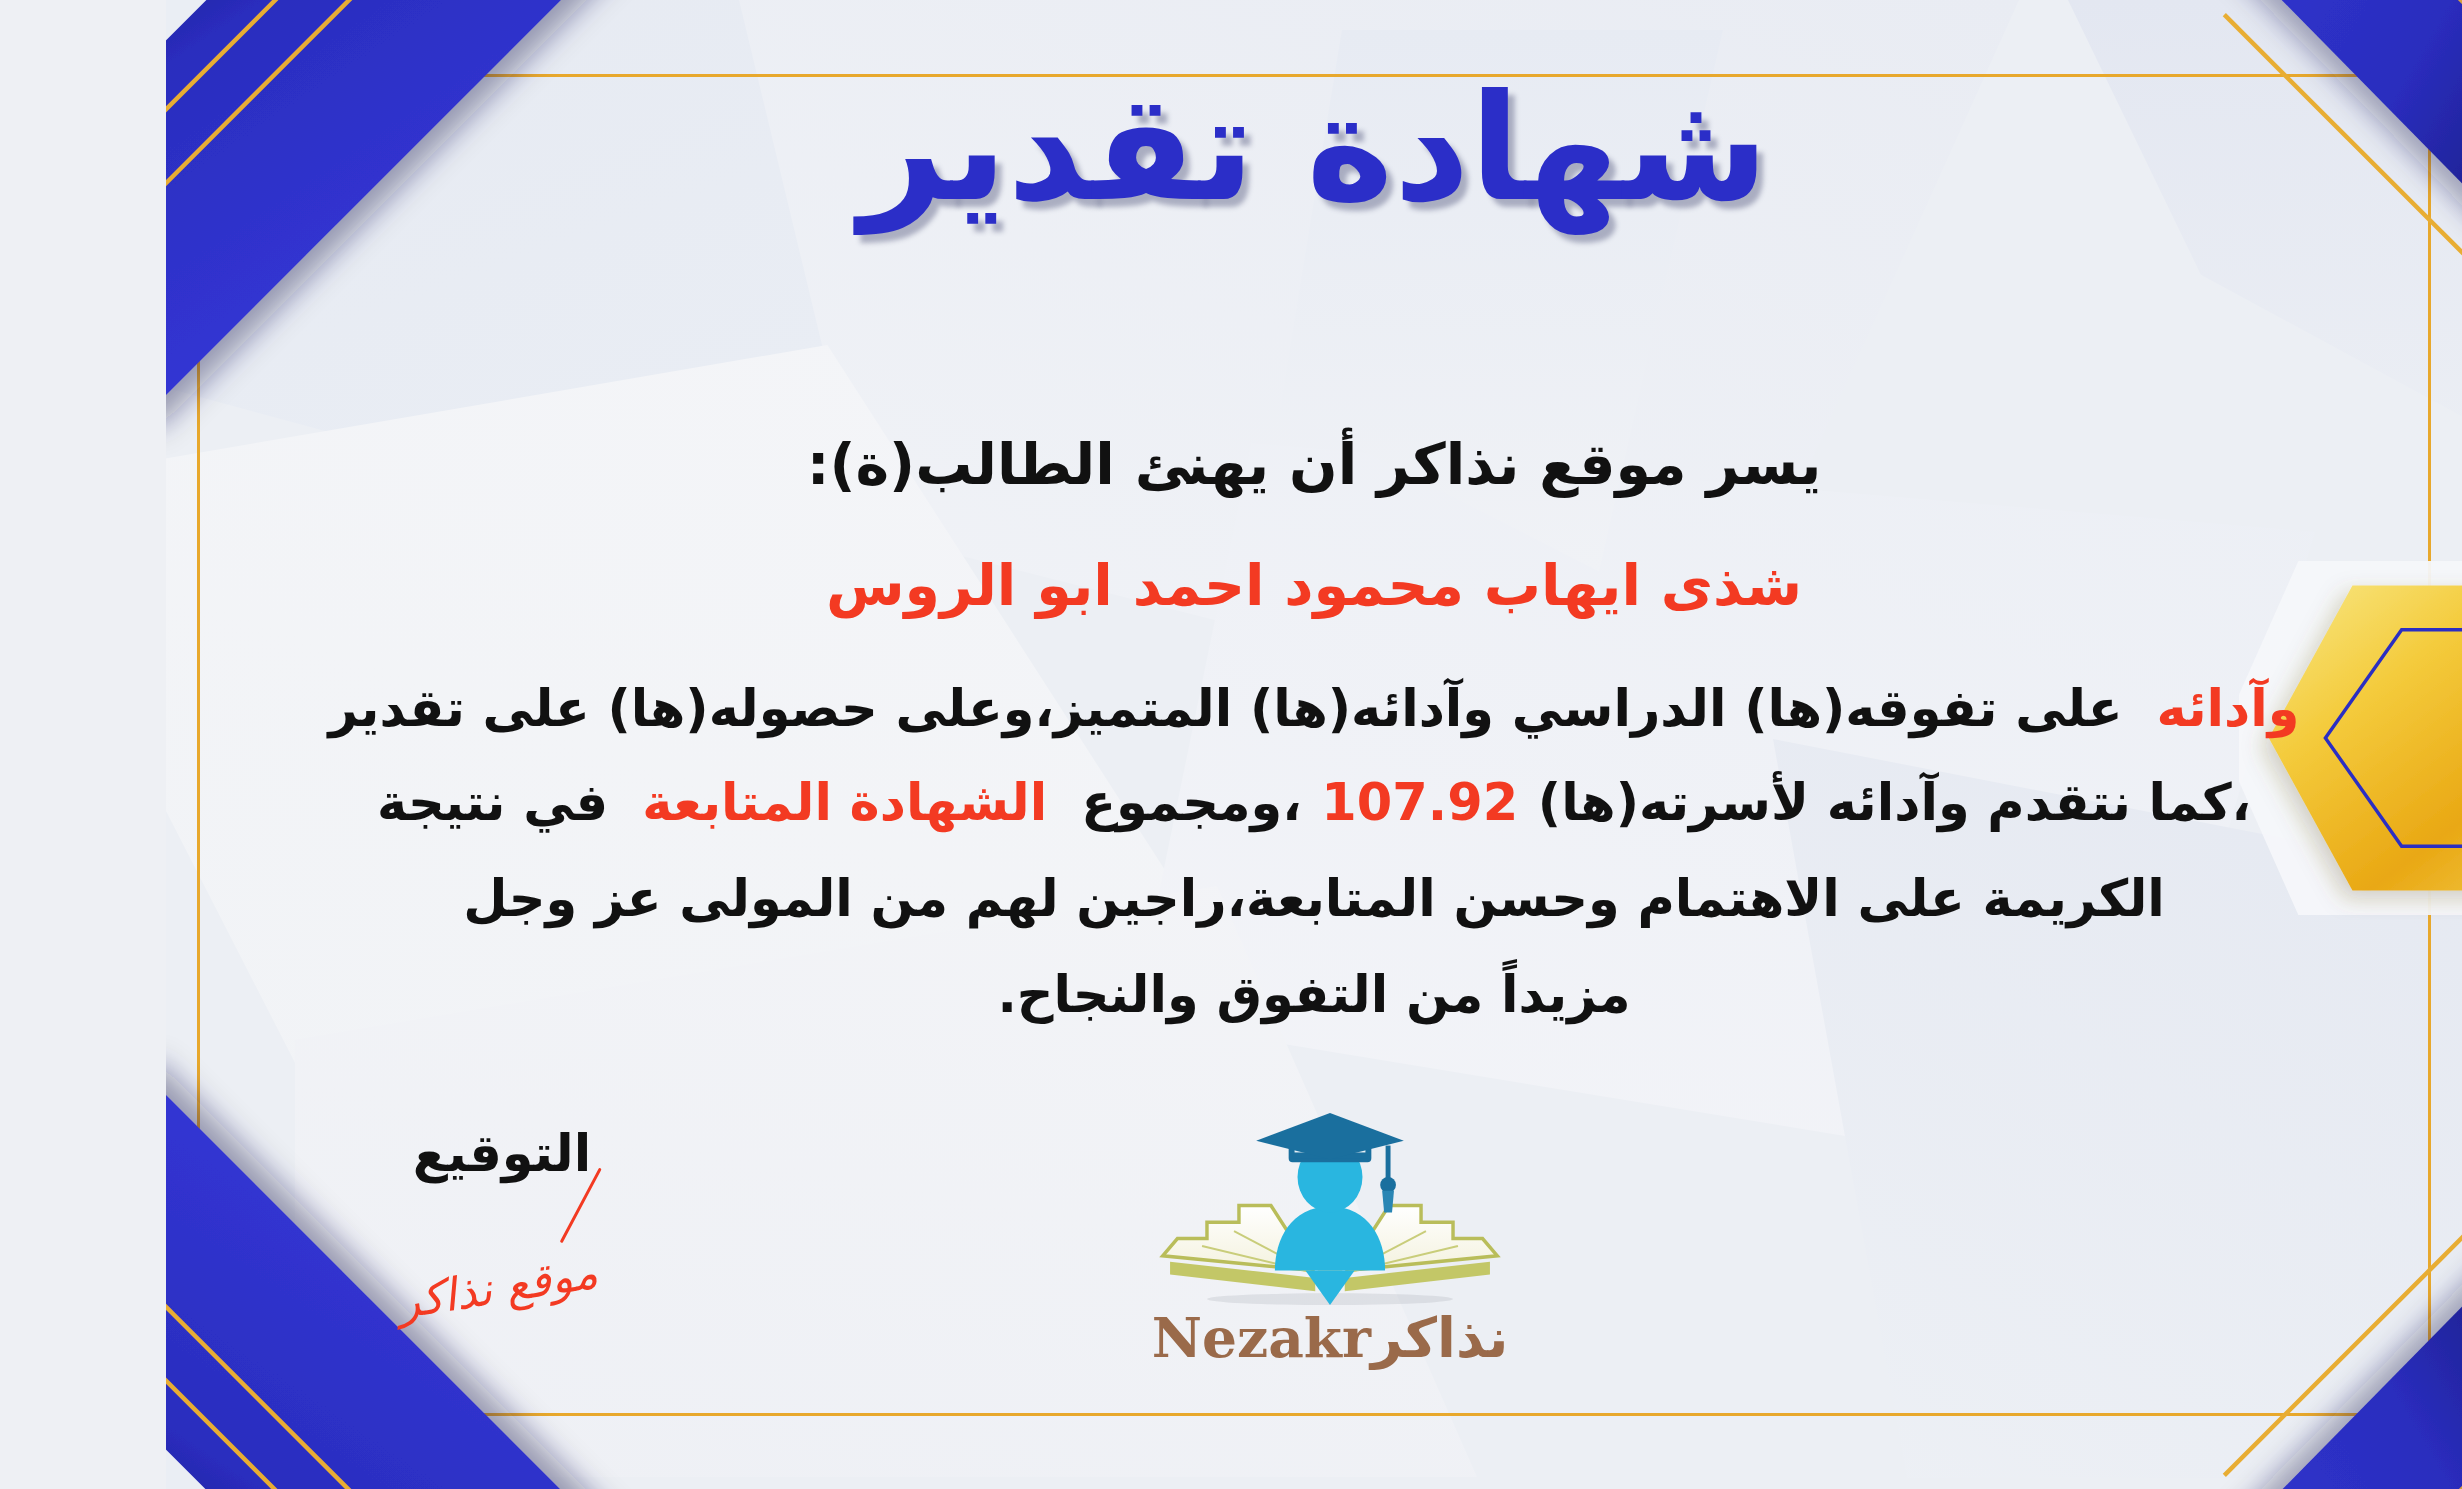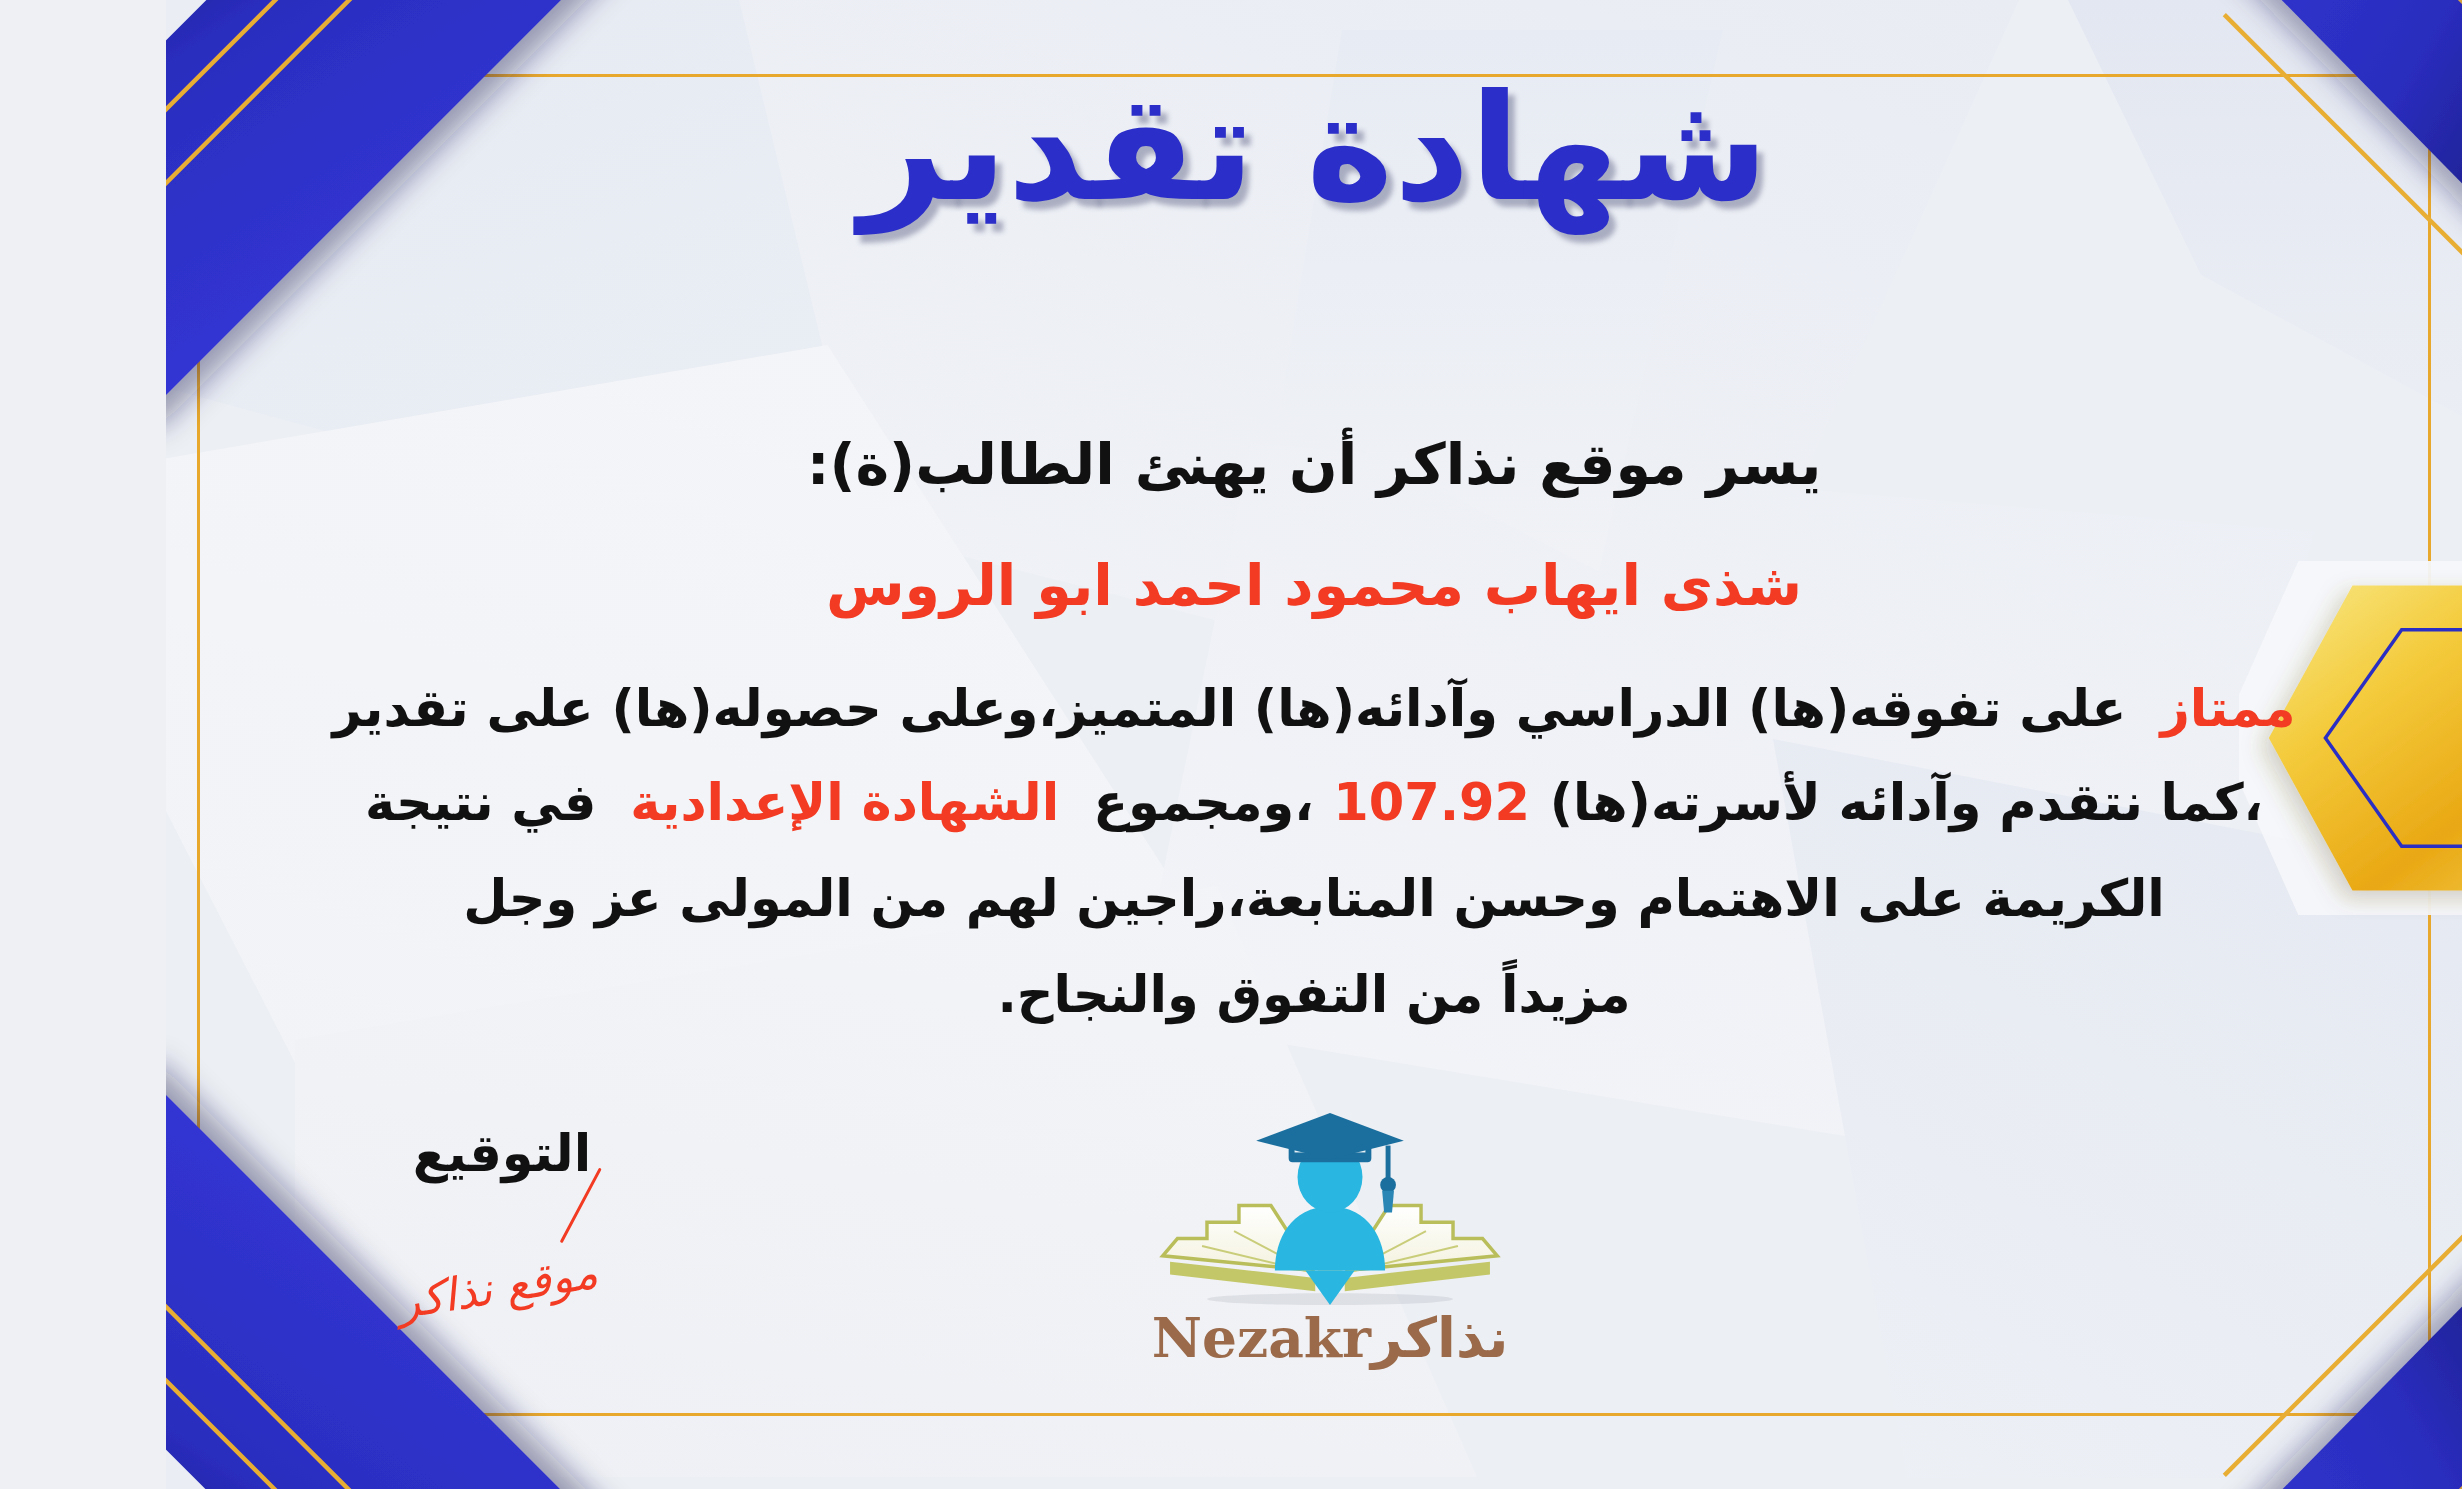--- a/index.html
+++ b/index.html
@@ -208,25 +208,25 @@
 
   <div class="content">
 
     <div class="title">شهادة تقدير</div>
 
     <div class="line l-intro">يسر موقع نذاكر أن يهنئ الطالب(ة):</div>
 
     <div class="line l-name">شذى ايهاب محمود احمد ابو الروس</div>
 
     <div class="line l-b1">
-      <span class="red">ممتاز</span><span class="sp"></span><span>على تفوقه(ها) الدراسي وآدائه(ها) المتميز،وعلى حصوله(ها) على تقدير</span>
+      <span class="red">وآدائه</span><span class="sp"></span><span>على تفوقه(ها) الدراسي وآدائه(ها) المتميز،وعلى حصوله(ها) على تقدير</span>
     </div>
 
     <div class="line l-b2">
-      <span>،كما نتقدم وآدائه لأسرته(ها)</span><span class="sp-s"></span><span class="red">107.92</span><span class="sp-s"></span><span>،ومجموع</span><span class="sp"></span><span class="red">الشهادة الإعدادية</span><span class="sp"></span><span>في نتيجة</span>
+      <span>،كما نتقدم وآدائه لأسرته(ها)</span><span class="sp-s"></span><span class="red">107.92</span><span class="sp-s"></span><span>،ومجموع</span><span class="sp"></span><span class="red">الشهادة المتابعة</span><span class="sp"></span><span>في نتيجة</span>
     </div>
 
     <div class="line l-b3">الكريمة على الاهتمام وحسن المتابعة،راجين لهم من المولى عز وجل</div>
 
     <div class="line l-b4">مزيداً من التفوق والنجاح.</div>
 
     <div class="sig-label">التوقيع</div>
     <div class="sig-hand">موقع نذاكر</div>
     <div class="sig-stroke"></div>
 

